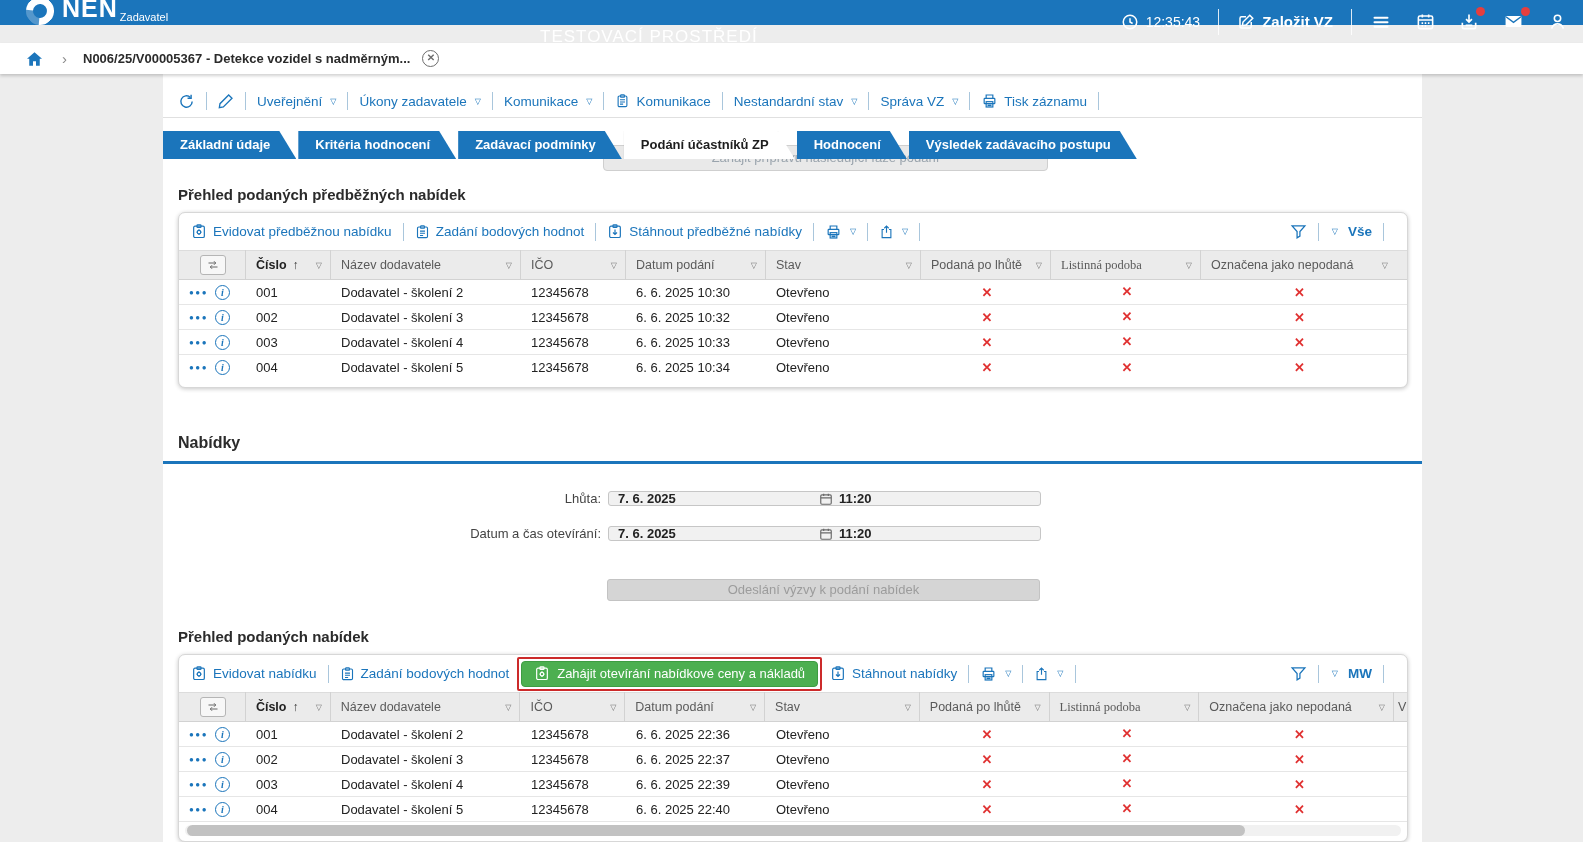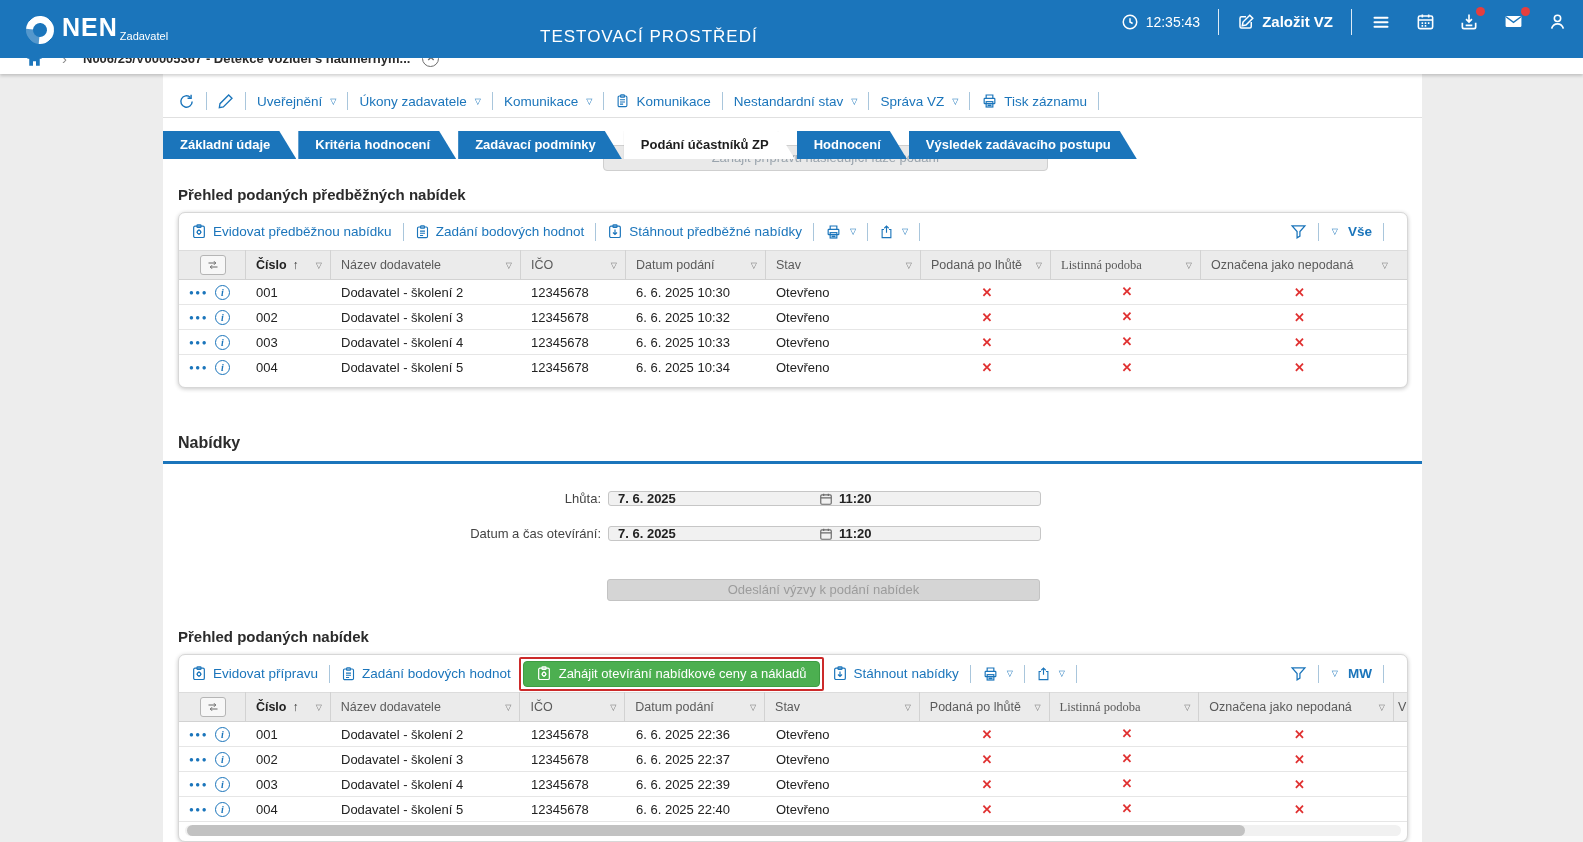--- a/index.html
+++ b/index.html
@@ -1,21 +1,21 @@
 <!DOCTYPE html>
 <html><head>
 <meta charset="utf-8">
 <style>
   * { margin:0; padding:0; box-sizing:border-box; }
   html,body { width:1583px; height:842px; overflow:hidden;
     font-family:"Liberation Sans", sans-serif; background:#ededed; }
 
   
-  .hdr { position:absolute; left:0; top:0; width:1583px; height:58px;
-    background:#1b75bb; display:flex; align-items:center; color:#fff; z-index:30; }
+  .hdr { position:absolute; left:0; top:0; width:1583px; height:25px;
+    background:#1b75bb; display:flex; align-items:flex-end; color:#fff; z-index:30; }
   .logo-wrap { display:flex; align-items:flex-start; margin-left:26px; }
   .logo-ring { width:28px; height:28px; border:7px solid #fff; border-left-color:rgba(255,255,255,.25);
     border-radius:50%; transform:rotate(-40deg); margin-top:2px; }
   .brand { font-size:25px; font-weight:bold; letter-spacing:1px; margin-left:8px; line-height:26px; }
   .brand-sub { font-size:11px; margin-left:2px; margin-top:16px; }
   .env-title { position:absolute; left:540px; top:27px; font-size:17px; font-weight:normal; letter-spacing:1px; }
   .hdr-right { position:absolute; right:16px; top:0; height:43px; display:flex; align-items:center; gap:14px; }
   .hdr-item { display:flex; align-items:center; gap:7px; font-size:14px; }
   .hdr-sep { width:1px; height:26px; background:rgba(255,255,255,.85); margin:0 4px; }
   .hdr-btn-label { font-size:15px; font-weight:bold; }
@@ -455,21 +455,21 @@
   <div class="sec-title">Přehled podaných nabídek</div>
   <div class="card">
     <div class="tbl-toolbar">
       <span class="act">
         <svg class="icn" width="16" height="17" viewBox="0 0 24 24" fill="none" stroke="#1b75bb" stroke-width="1.8">
             <rect x="4" y="4" width="16" height="17" rx="2"></rect>
             <rect x="9" y="2" width="6" height="4" rx="1"></rect>
             <circle cx="12" cy="13" r="2.6"></circle>
             <path d="M12 8.8v1.6M12 15.6v1.6M8.3 13h1.6M14.1 13h1.6"></path>
           </svg>
-        <span>Evidovat přípravu</span>
+        <span>Evidovat nabídku</span>
       </span>
       <div class="vsep"></div>
       <span class="act">
         <svg class="icn" width="15" height="16" viewBox="0 0 24 24" fill="none" stroke="#1b75bb" stroke-width="1.8">
             <rect x="4" y="4" width="16" height="17" rx="2"></rect>
             <rect x="9" y="2" width="6" height="4" rx="1"></rect>
             <path d="M8 10.5h8M8 14h8M8 17.5h5"></path>
           </svg>
         <span>Zadání bodových hodnot</span>
       </span>

